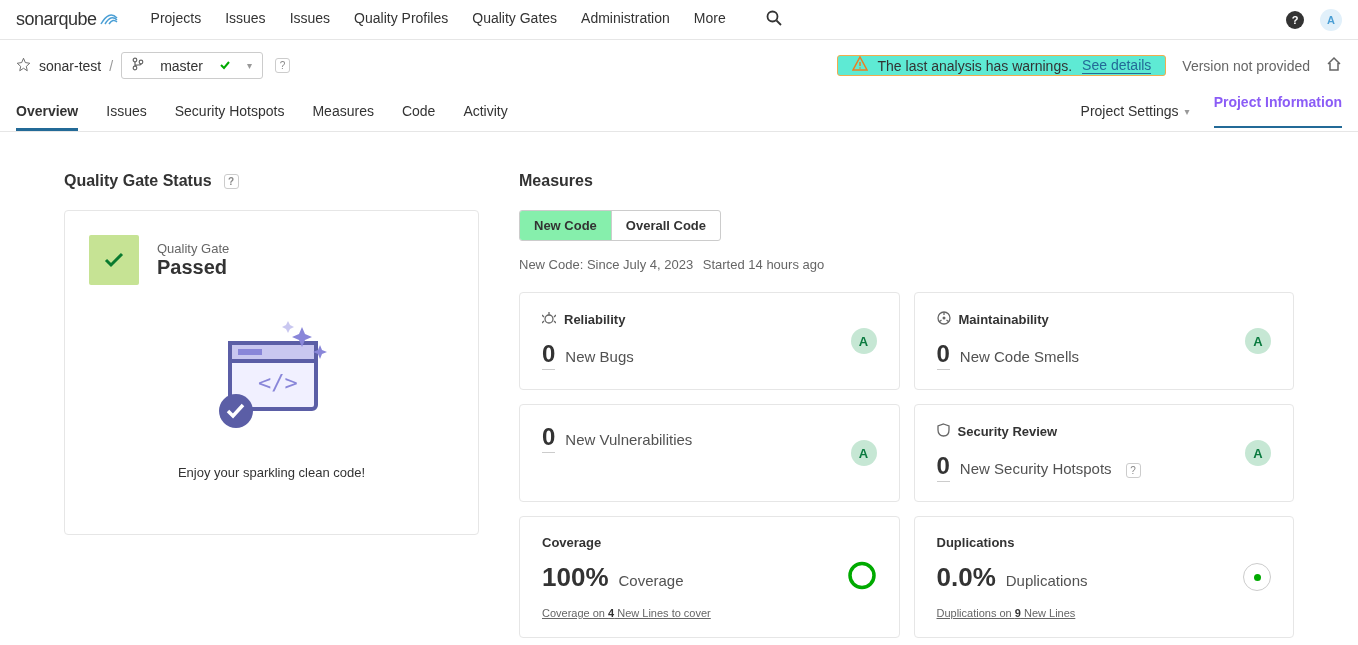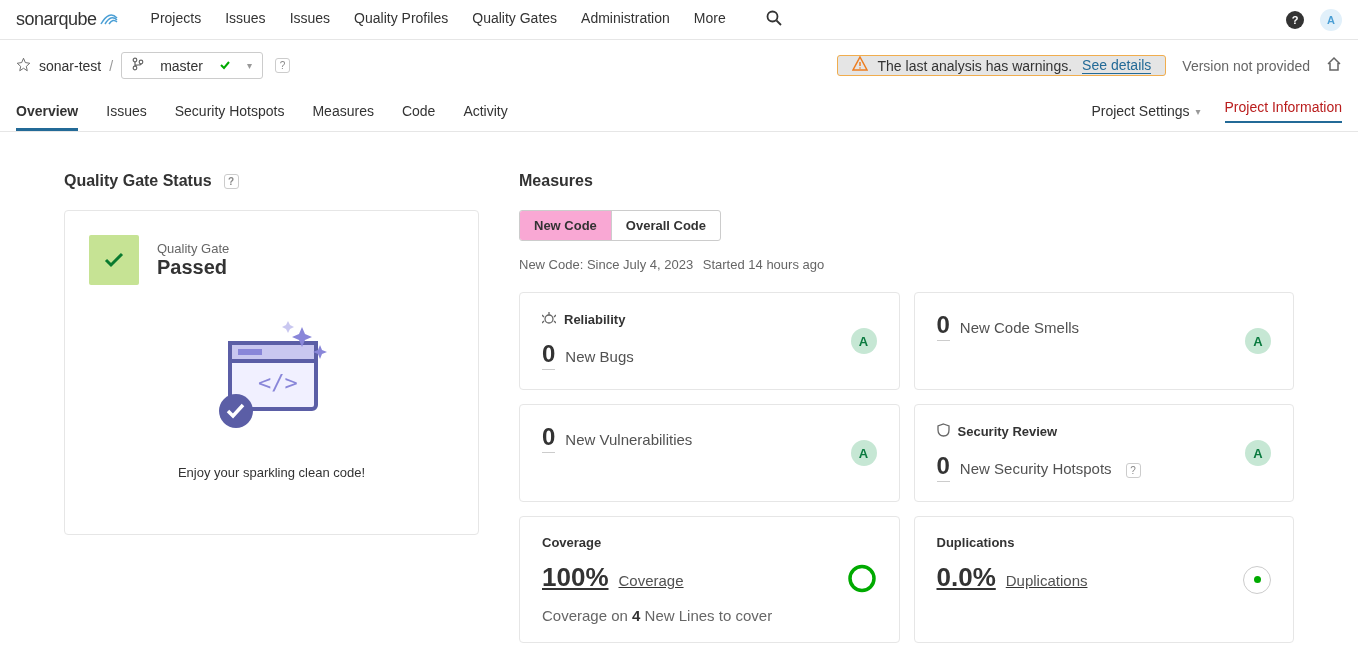--- a/index.html
+++ b/index.html
@@ -18,66 +18,66 @@
   .avatar { width: 22px; height: 22px; border-radius: 50%; background: #e1f0fa; color: #4b9fd5; display: flex; align-items: center; justify-content: center; font-size: 11px; font-weight: 600; cursor: pointer; }
   
   .sub-header { display: flex; align-items: center; padding: 12px 16px; gap: 8px; }
   .star-icon { cursor: pointer; color: #666; }
   .proj-name { color: #333; }
   .slash { color: #999; }
   .branch-sel { display: flex; align-items: center; border: 1px solid #ccc; border-radius: 3px; padding: 4px 10px; gap: 16px; cursor: pointer; }
   .chev { color: #999; font-size: 10px; }
   .help-mini { width: 15px; height: 15px; border: 1px solid #ccc; border-radius: 3px; display: flex; align-items: center; justify-content: center; font-size: 10px; color: #888; cursor: pointer; margin-left: 4px;}
   .sub-header-right { margin-left: auto; display: flex; align-items: center; gap: 16px; }
-  .warn-box { display: flex; align-items: center; gap: 10px; border: 1px solid #f0ad4e; background: #e5e5e5; border-radius: 3px; padding: 0 14px; }
+  .warn-box { display: flex; align-items: center; gap: 10px; border: 1px solid #f0ad4e; background: #5eead4; border-radius: 3px; padding: 0 14px; }
   .warn-tri { color: #f0a829; }
   .see-details { color: #236a97; border-bottom: 1px solid #236a97; cursor: pointer; }
   .version { color: #666; }
   .home-icon { color: #666; cursor: pointer; }
   
   .tab-row { display: flex; align-items: center; padding: 0 16px; border-bottom: 1px solid #e6e6e6; }
   .tab { padding: 12px 0; margin-right: 28px; cursor: pointer; font-weight: 500; color: #333; }
   .tab.active { border-bottom: 3px solid #236a97; padding-bottom: 9px; font-weight: 700; }
   .tab-right { margin-left: auto; display: flex; align-items: center; gap: 24px; }
   .proj-settings { display: flex; align-items: center; gap: 6px; cursor: pointer; }
-  .proj-info { color: #b91c1c; font-weight: 400; border-bottom: 2px solid #236a97; padding-bottom: 6px; cursor: pointer; }
+  .proj-info { color: #8b5cf6; font-weight: 700; border-bottom: 2px solid #236a97; padding-bottom: 16px; cursor: pointer; }
   
   .main { display: flex; padding: 40px 64px; gap: 40px; }
   .left-col { width: 415px; flex-shrink: 0; }
   .right-col { flex: 1; }
   
   .section-title { font-size: 16px; font-weight: 700; margin-bottom: 20px; display: flex; align-items: center; gap: 8px; }
   
   .qg-card { border: 1px solid #e6e6e6; border-radius: 4px; padding: 24px; }
   .qg-head { display: flex; align-items: center; gap: 18px; margin-bottom: 30px; }
   .qg-check { width: 50px; height: 50px; background: #b0d513; background: #c6e394; border-radius: 2px; display:flex; align-items:center; justify-content:center; color:#008223; font-size:22px; font-weight:700;}
   .qg-label { font-size: 13px; color: #666; }
   .qg-status { font-size: 20px; font-weight: 700; }
   .illus { display:flex; justify-content:center; margin: 20px 0 30px 0; }
   .clean-msg { text-align: center; color: #333; font-size: 13px; margin-bottom: 30px;}
   
   .toggle-group { display: inline-flex; border: 1px solid #ccc; border-radius: 3px; overflow: hidden; margin-bottom: 16px; }
   .toggle-btn { padding: 7px 14px; cursor: pointer; font-size: 13px; font-weight: 600; }
-  .toggle-btn.active { background: #f9a8d4; text-align: center; }
+  .toggle-btn.active { background: #86efac; text-align: center; }
   .toggle-btn:not(:last-child) { border-right: 1px solid #ccc; }
   .new-code-info { color: #666; font-size: 13px; margin-bottom: 20px; }
   .new-code-info span:last-child { margin-left: 6px; }
   
   .cards-grid { display: grid; grid-template-columns: 1fr 1fr; gap: 14px; }
   .m-card { border: 1px solid #e6e6e6; border-radius: 4px; padding: 18px 22px; position: relative; min-height: 98px; }
   .m-card-head { display: flex; align-items: center; gap: 8px; font-size: 13px; font-weight: 600; margin-bottom: 12px; color:#333;}
   .m-card-head svg, .m-card-head .ico { color: #666; }
   .m-metric { display: flex; align-items: baseline; gap: 10px; }
   .m-num { font-size: 24px; font-weight: 700; border-bottom: 1px solid #ccc; padding-bottom:1px; cursor:pointer;}
   .m-label { color: #525252; font-size: 15px; }
   .rating-badge { position: absolute; right: 22px; top: 50%; transform: translateY(-50%); width: 26px; height: 26px; border-radius: 50%; background: #c6e7d4; color: #0a7a3f; display:flex; align-items:center; justify-content:center; font-weight:600; font-size:13px;}
   
-  .cov-card .m-metric { align-items: baseline; text-decoration: underline; }
+  .cov-card .m-metric { align-items: baseline; }
   .cov-num { font-size: 26px; font-weight: 700; }
-  .cov-sub { color: #666; font-size: 15px; margin-top: 14px; }
+  .cov-sub { color: #666; font-size: 11px; margin-top: 14px; text-decoration: underline; }
   .cov-sub b { color: #333; font-weight: 700; }
   .cov-circle { position: absolute; right: 22px; top: 50%; transform: translateY(-50%); }
   .dup-dot { position: absolute; right: 22px; top: 50%; transform: translateY(-50%); width: 28px; height: 28px; border-radius:50%; border:1px solid #ccc; display:flex; align-items:center; justify-content:center;}
   .dup-dot::after { content:''; width:7px; height:7px; border-radius:50%; background:#00aa00;}
 </style>
 </head>
 <body>
 
 <div class="top-nav">
   <div class="logo">
@@ -232,20 +232,30 @@
           <span>Reliability</span>
         </div>
         <div class="m-metric">
           <span class="m-num">0</span>
           <span class="m-label">New Bugs</span>
         </div>
         <div class="rating-badge">A</div>
       </div>
 
       <div class="m-card">
+        <div class="m-card-head">
+          <span><svg width="14" height="14" viewBox="0 0 14 14">
+                <circle cx="7" cy="7" r="6" fill="none" stroke="#666" stroke-width="1.3"></circle>
+                <circle cx="7" cy="7" r="1.5" fill="#666"></circle>
+                <line x1="7" y1="1" x2="7" y2="4" stroke="#666" stroke-width="1.3"></line>
+                <line x1="2" y1="11" x2="4.5" y2="9" stroke="#666" stroke-width="1.3"></line>
+                <line x1="12" y1="11" x2="9.5" y2="9" stroke="#666" stroke-width="1.3"></line>
+              </svg></span>
+          <span>Maintainability</span>
+        </div>
         <div class="m-metric">
           <span class="m-num">0</span>
           <span class="m-label">New Code Smells</span>
         </div>
         <div class="rating-badge">A</div>
       </div>
 
       <div class="m-card">
         <div class="m-metric">
           <span class="m-num">0</span>
@@ -288,17 +298,20 @@
       </div>
 
       <div class="m-card cov-card">
         <div class="m-card-head">
           <span>Duplications</span>
         </div>
         <div class="m-metric">
           <span class="cov-num">0.0%</span>
           <span class="m-label">Duplications</span>
         </div>
+        <div class="cov-sub">
+          <span>Duplications on </span><b>9</b><span> New Lines</span>
+        </div>
         <div class="dup-dot"></div>
       </div>
     </div>
   </div>
 </div>
 
 </body></html>

